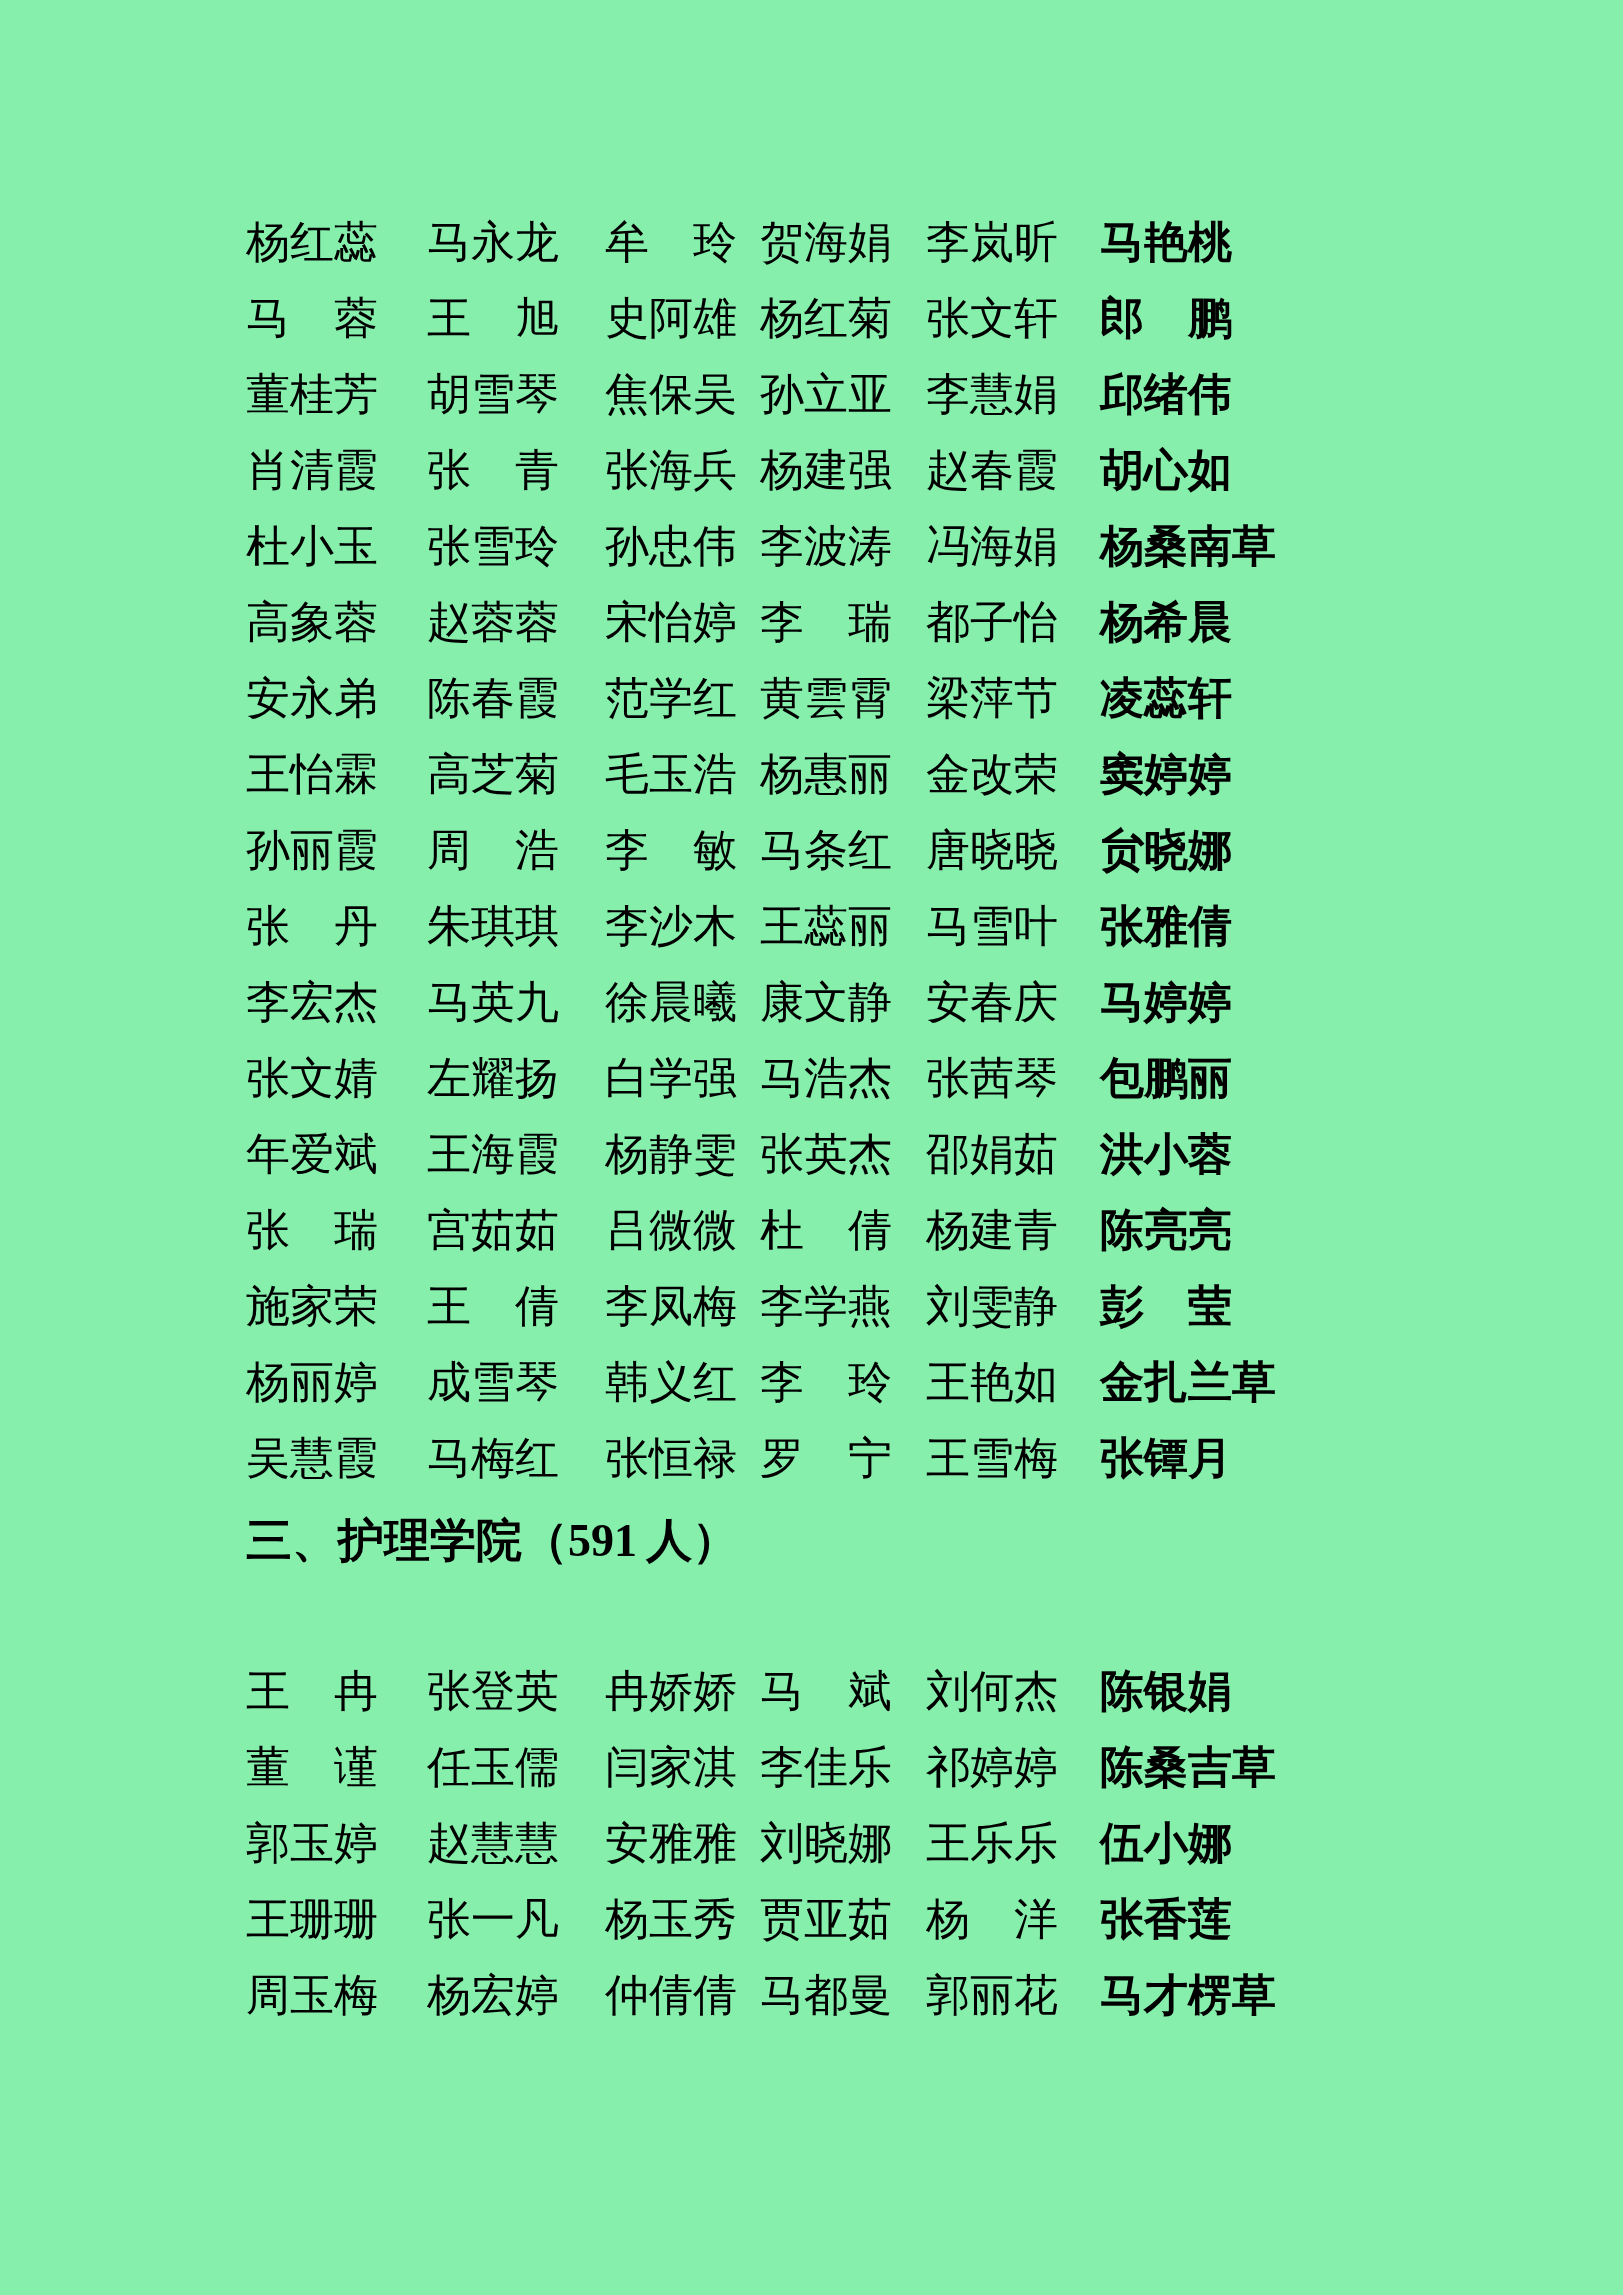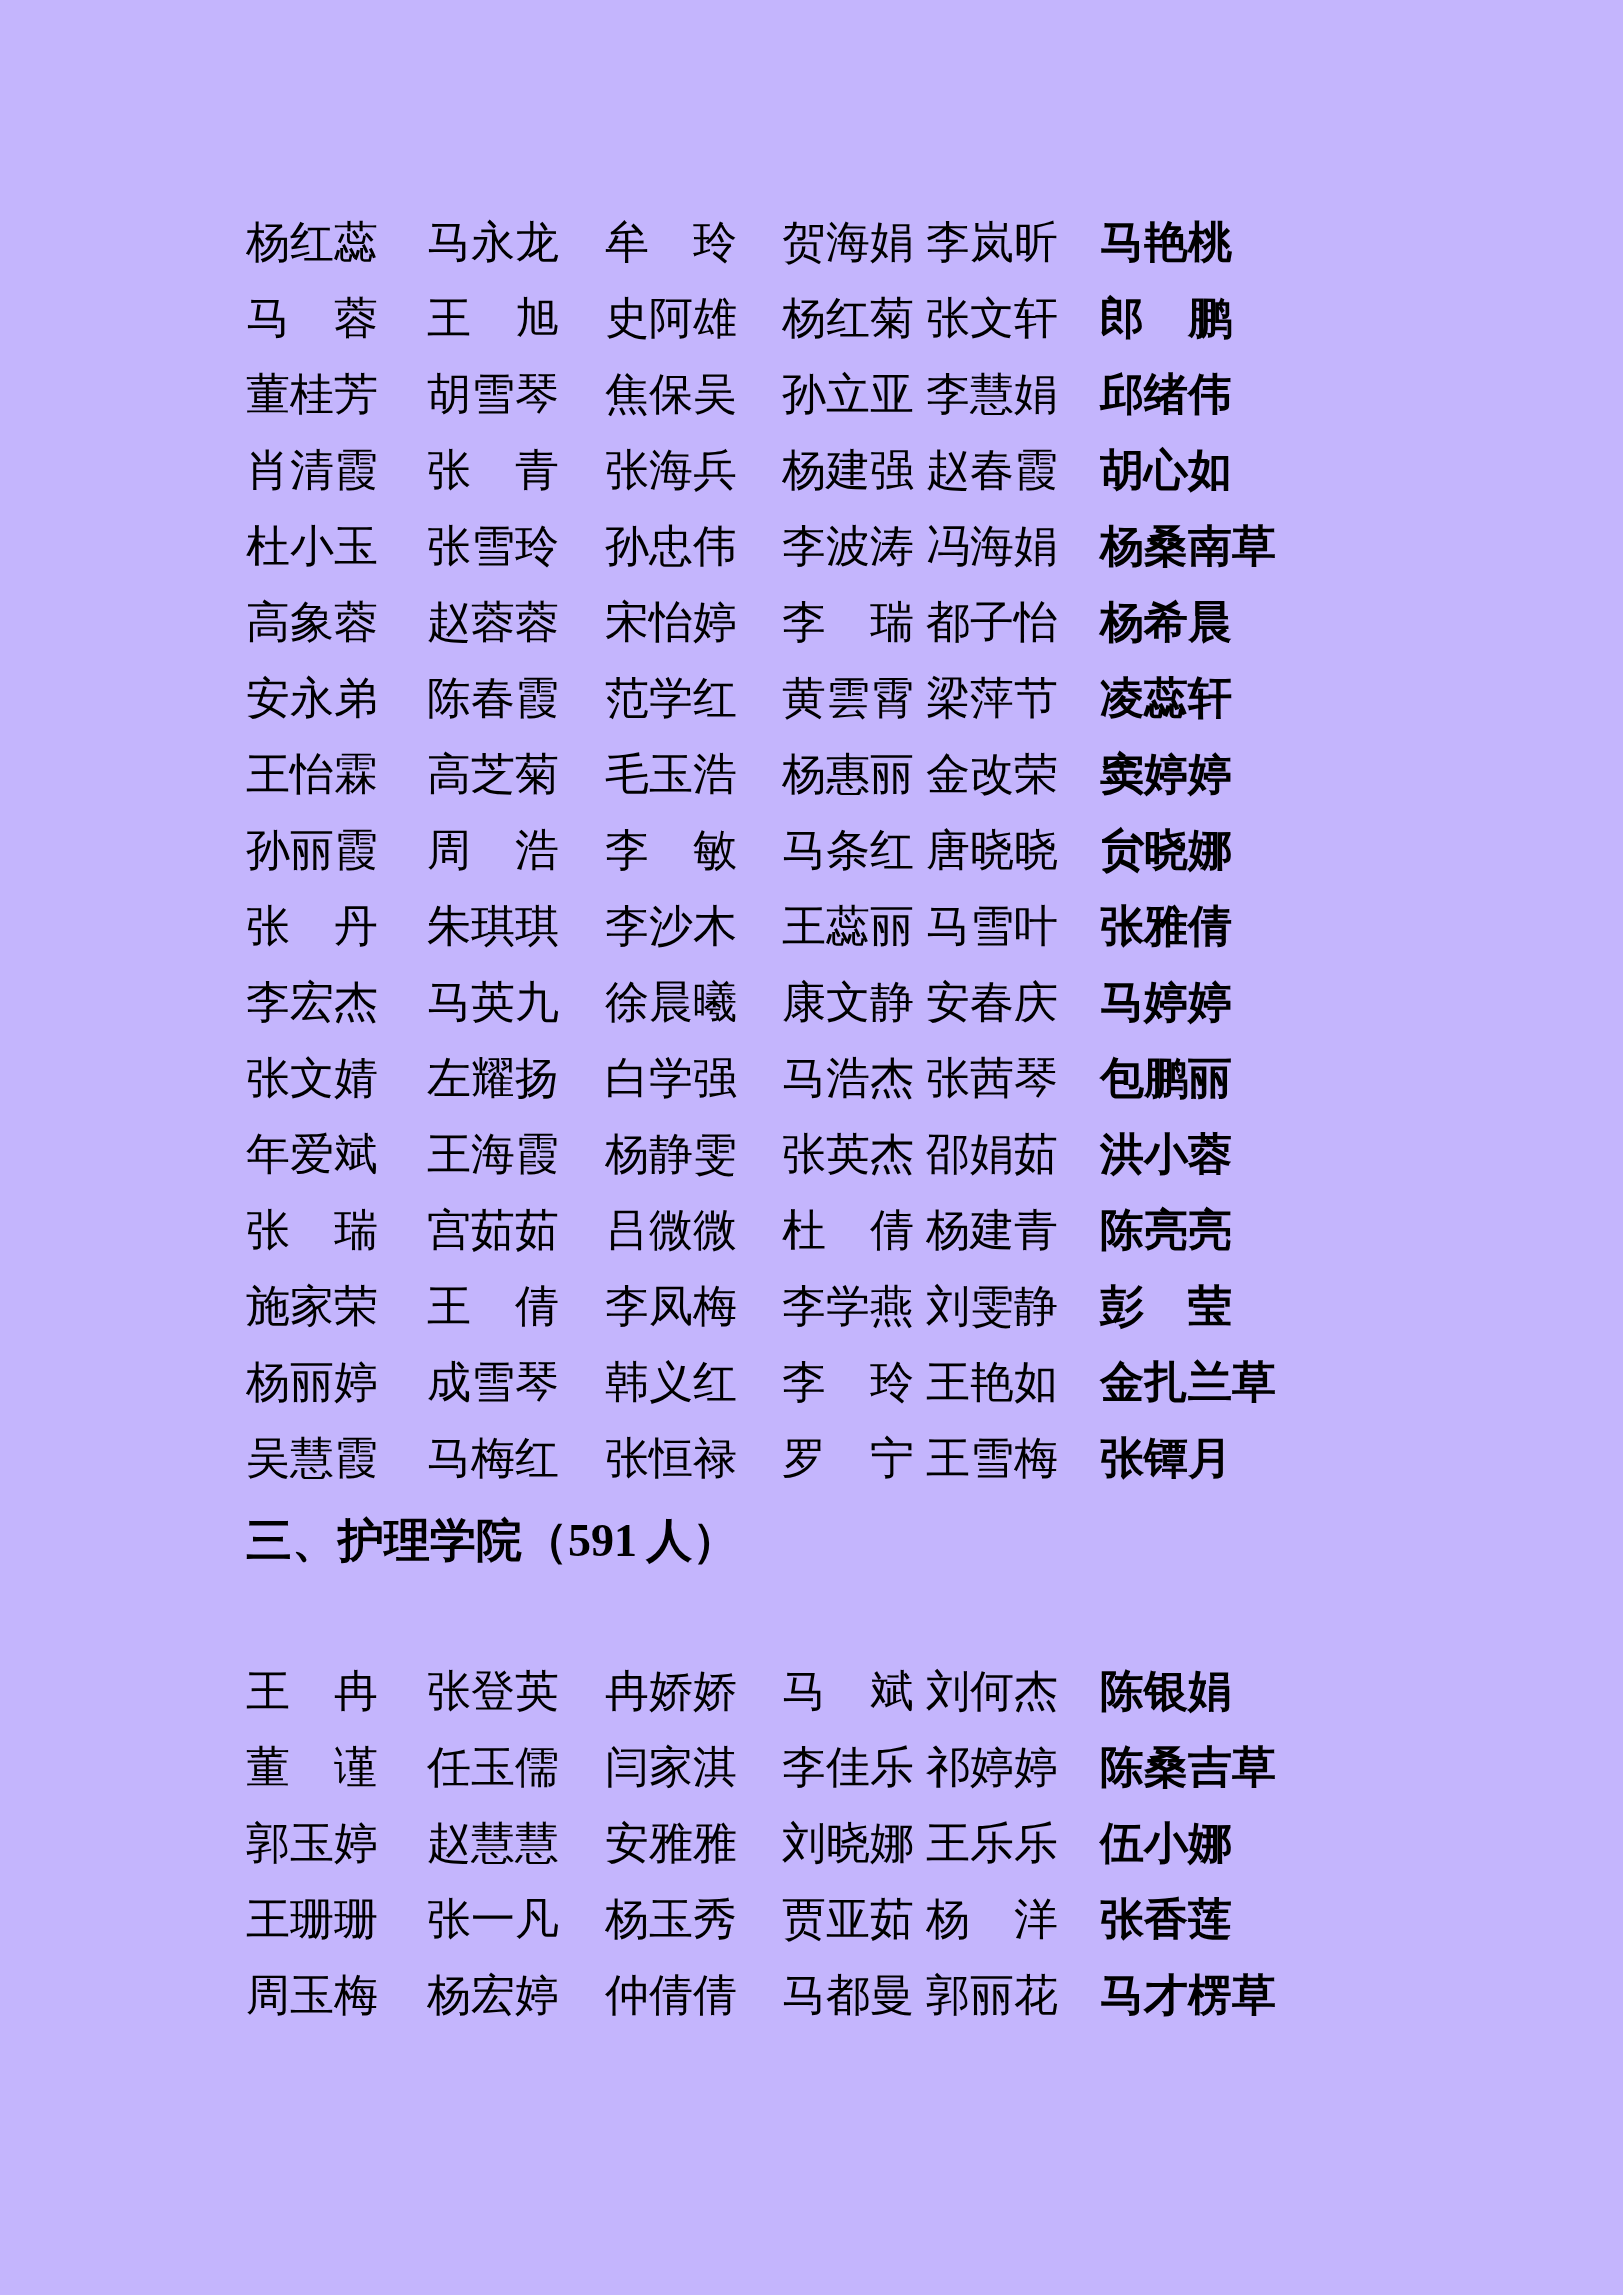--- a/index.html
+++ b/index.html
@@ -1,38 +1,38 @@
 <!DOCTYPE html>
 <html style="font-size:8.2px"><head>
 <meta charset="utf-8">
 <style>
   html, body { margin: 0; padding: 0; background: #ffffff; }
   .page {
     position: relative;
     width: 1623px;
     height: 2295px;
-    background: #c4b5fd;
+    background: #86efac;
     color: #000000;
     overflow: hidden;
   }
   .name-list { position: absolute; left: 246px; top: 0; }
   #list-top { top: 221px; }
   #list-bottom { top: 1670px; }
   .name-row { position: relative; height: 44px; margin-bottom: 32px; }
   .name-cell {
     position: absolute; top: 0;
     font-family: "Liberation Serif", serif;
     font-size: 44px; line-height: 44px;
     white-space: nowrap;
     letter-spacing: 0;
   }
   .c0 { left: 0; }
   .c1 { left: 181px; }
   .c2 { left: 359px; }
-  .c3 { left: 536px; }
+  .c3 { left: 514px; }
   .c4 { left: 680px; }
   .c5 { left: 854px; font-weight: bold; }
   .section-heading {
     position: absolute; left: 246px; top: 1516px;
     font-family: "Liberation Sans", sans-serif;
     font-weight: bold; font-size: 46px; line-height: 49px;
     white-space: nowrap;
   }
   .section-heading .num {
     font-family: "Liberation Serif", serif;

